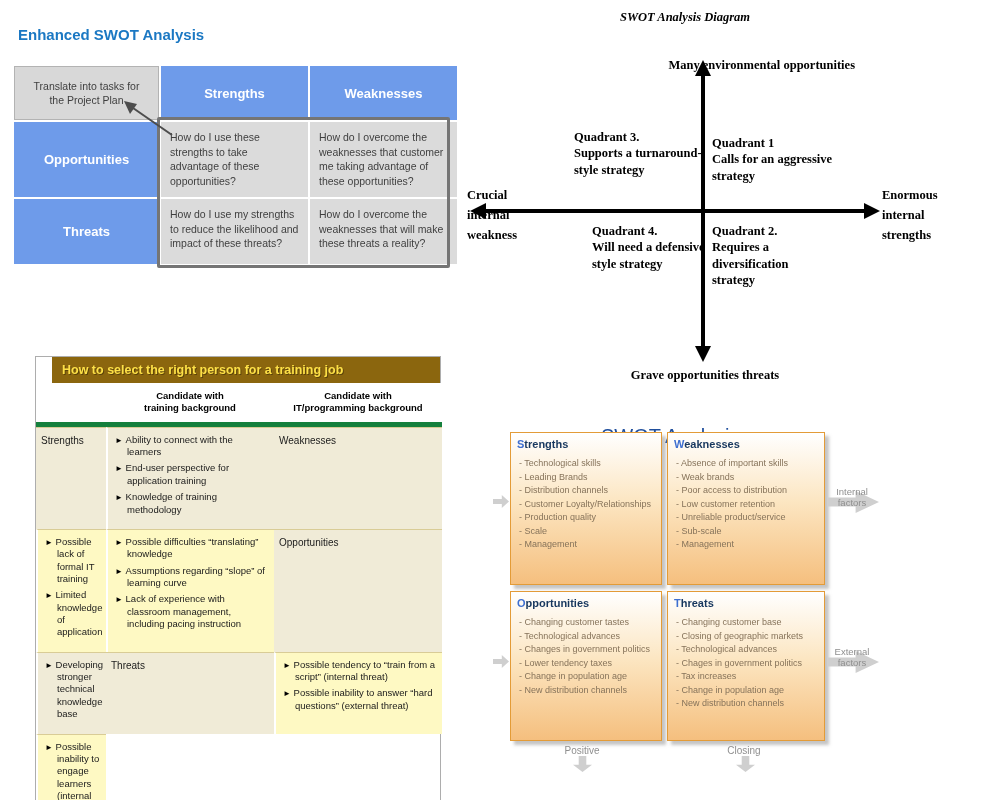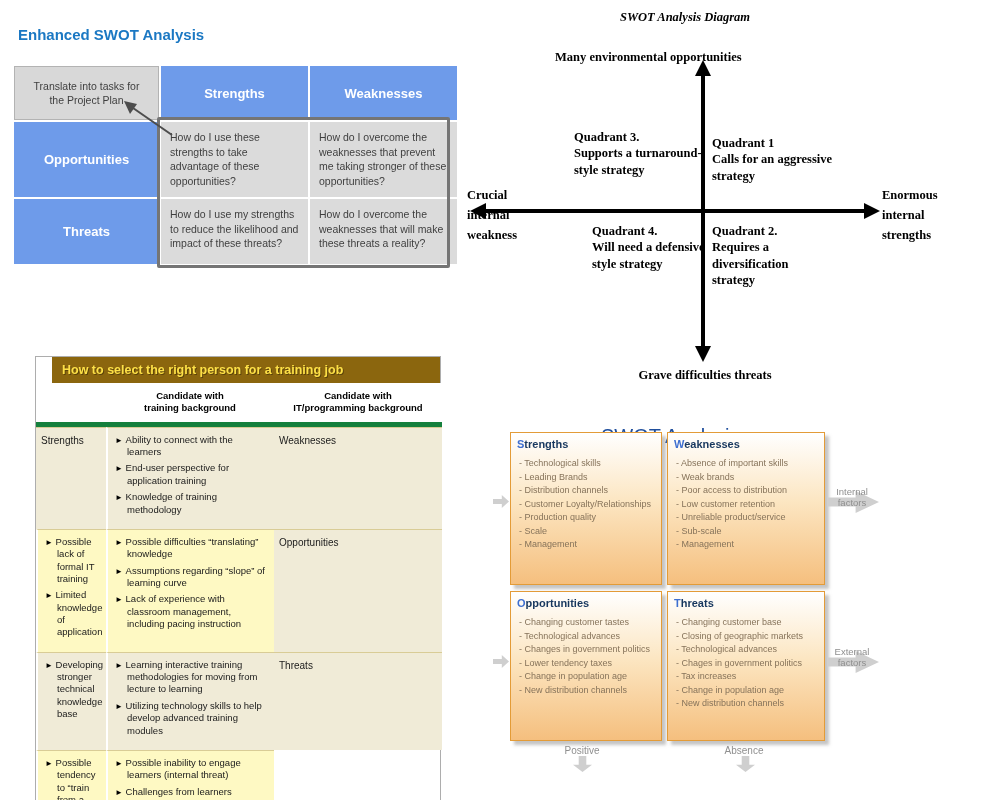--- a/index.html
+++ b/index.html
@@ -68,21 +68,21 @@
   <section>
     <h1 class="abs est-title">Enhanced SWOT Analysis</h1>
 
     <div class="abs est-grid">
       <div class="est-callout">Translate into tasks for the Project Plan</div>
       <div class="est-head">Strengths</div>
       <div class="est-head">Weaknesses</div>
 
       <div class="est-head">Opportunities</div>
       <div class="est-cell">How do I use these strengths to take advantage of these opportunities?</div>
-      <div class="est-cell">How do I overcome the weaknesses that prevent me taking stronger of these opportunities?</div>
+      <div class="est-cell">How do I overcome the weaknesses that customer me taking advantage of these opportunities?</div>
 
       <div class="est-head">Threats</div>
       <div class="est-cell">How do I use my strengths to reduce the likelihood and impact of these threats?</div>
       <div class="est-cell">How do I overcome the weaknesses that will make these threats a reality?</div>
     </div>
 
     <div class="abs est-overlay"></div>
 
     <svg class="abs" style="left:112px; top:95px; pointer-events:none;" width="70" height="46" viewBox="0 0 70 46">
       <line x1="60" y1="40" x2="21" y2="13" stroke="#4d4d4d" stroke-width="2"></line>
@@ -95,22 +95,22 @@
 
     <svg class="abs" style="left:460px; top:40px; pointer-events:none;" width="540" height="340" viewBox="0 0 540 340">
       <line x1="243" y1="34" x2="243" y2="308" stroke="#000" stroke-width="4"></line>
       <polygon points="243,20 235,36 251,36" fill="#000"></polygon>
       <polygon points="243,322 235,306 251,306" fill="#000"></polygon>
       <line x1="24" y1="171" x2="406" y2="171" stroke="#000" stroke-width="4"></line>
       <polygon points="10,171 26,163 26,179" fill="#000"></polygon>
       <polygon points="420,171 404,163 404,179" fill="#000"></polygon>
     </svg>
 
-    <div class="abs quad-label" style="left:555px; top:49px; width:300px; text-align:left;">Many environmental opportunities</div>
-    <div class="abs quad-label" style="left:555px; top:367px; width:300px; text-align:center;">Grave difficulties threats</div>
+    <div class="abs quad-label" style="left:555px; top:57px; width:300px; text-align:right;">Many environmental opportunities</div>
+    <div class="abs quad-label" style="left:555px; top:367px; width:300px; text-align:center;">Grave opportunities threats</div>
     <div class="abs quad-side pre" style="left:467px; top:185px; width:70px;">Crucial
 internal
 weakness</div>
     <div class="abs quad-side pre" style="left:882px; top:185px; width:80px;">Enormous
 internal
 strengths</div>
 
     <div class="abs quad-label pre" style="left:574px; top:129px; width:145px;">Quadrant 3.
 Supports a turnaround-
 style strategy</div>
@@ -150,24 +150,20 @@
       <div class="tr-cell bg-white">
           <div class="tr-item"><span class="marker">►</span>&nbsp;Possible difficulties “translating” knowledge</div>
           <div class="tr-item"><span class="marker">►</span>&nbsp;Assumptions regarding “slope” of learning curve</div>
           <div class="tr-item"><span class="marker">►</span>&nbsp;Lack of experience with classroom management, including pacing instruction</div>
         </div>
 
       <div class="tr-label">Opportunities</div>
       <div class="tr-cell bg-cream">
           <div class="tr-item"><span class="marker">►</span>&nbsp;Developing stronger technical knowledge base</div>
         </div>
-      <div class="tr-cell bg-cream">
-          <div class="tr-item"><span class="marker">►</span>&nbsp;Learning interactive training methodologies for moving from lecture to learning</div>
-          <div class="tr-item"><span class="marker">►</span>&nbsp;Utilizing technology skills to help develop advanced training modules</div>
-        </div>
 
       <div class="tr-label">Threats</div>
       <div class="tr-cell bg-white">
           <div class="tr-item"><span class="marker">►</span>&nbsp;Possible tendency to “train from a script” (internal threat)</div>
           <div class="tr-item"><span class="marker">►</span>&nbsp;Possible inability to answer “hard questions” (external threat)</div>
         </div>
       <div class="tr-cell bg-white">
           <div class="tr-item"><span class="marker">►</span>&nbsp;Possible inability to engage learners (internal threat)</div>
           <div class="tr-item"><span class="marker">►</span>&nbsp;Challenges from learners regarding instruction style (external threat)</div>
         </div>
@@ -235,17 +231,17 @@
     <div class="abs factor-label pre" style="left:824px; top:487px; width:56px;">Internal
 factors</div>
 
     <div class="abs block-arrow-right" style="left:827px; top:651px; width:52px; height:22px;"></div>
     <div class="abs factor-label pre" style="left:824px; top:647px; width:56px;">External
 factors</div>
 
     <div class="abs sign-label" style="left:550px; top:745px; width:64px;">Positive</div>
     <div class="abs block-arrow-down" style="left:573px; top:756px; width:19px; height:16px;"></div>
 
-    <div class="abs sign-label" style="left:712px; top:745px; width:64px;">Absence</div>
+    <div class="abs sign-label" style="left:712px; top:745px; width:64px;">Closing</div>
     <div class="abs block-arrow-down" style="left:736px; top:756px; width:19px; height:16px;"></div>
   </section>
 
 </div>
 
 </body></html>

